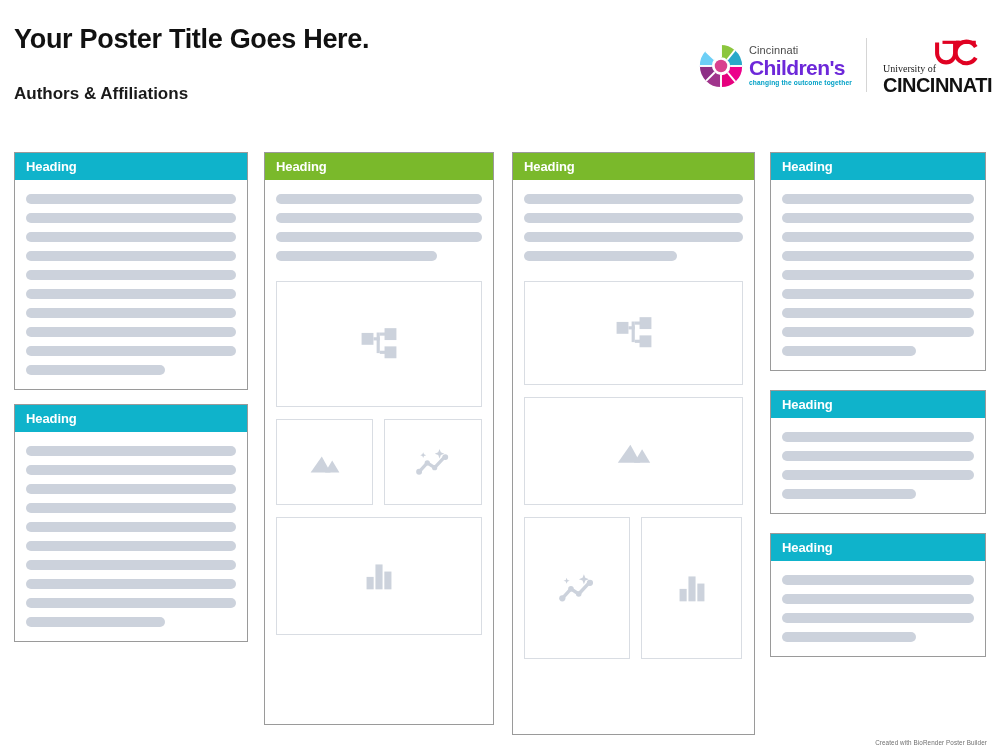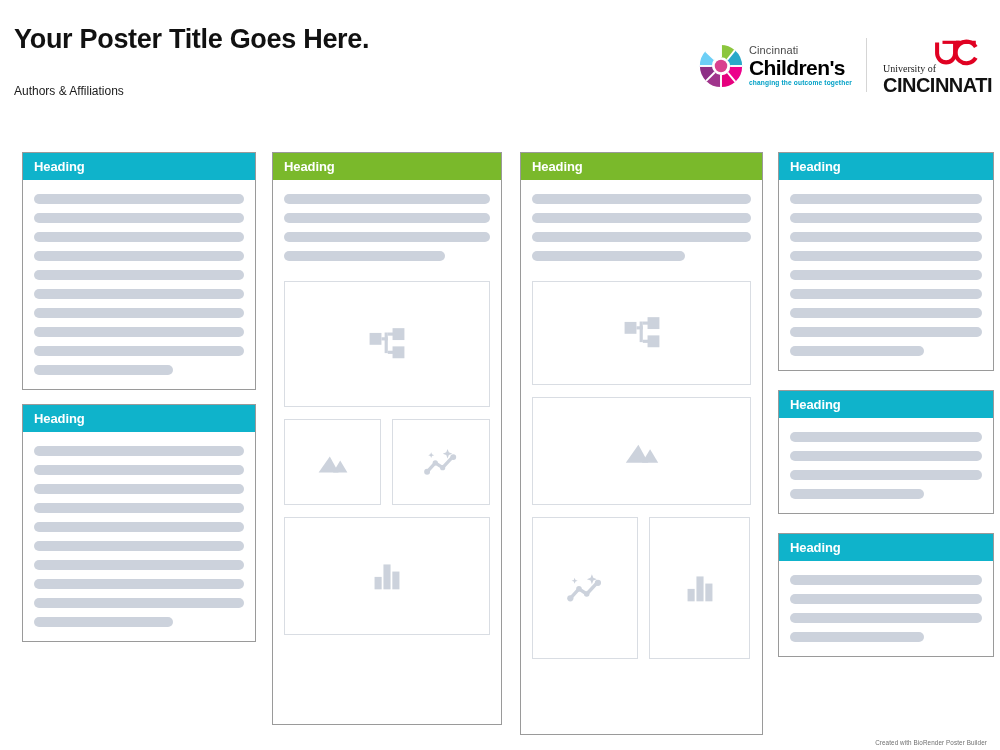--- a/index.html
+++ b/index.html
@@ -30,22 +30,22 @@
     font-size: 27px;
     font-weight: bold;
     letter-spacing: -0.3px;
     color: #111111;
     margin: 0;
   }
   .poster-authors {
     position: absolute;
     left: 14px;
     top: 84px;
-    font-size: 12px;
-    font-weight: normal;
+    font-size: 17px;
+    font-weight: bold;
     color: #1a1a1a;
     margin: 0;
   }
 
   
   .logo-row {
     position: absolute;
     right: 8px;
     top: 38px;
     display: flex;
@@ -68,21 +68,21 @@
     line-height: 1;
   }
   .cchmc-line1 {
     font-size: 11px;
     color: #4a4a4a;
     letter-spacing: 0.1px;
   }
   .cchmc-line2 {
     font-size: 21px;
     font-weight: bold;
-    color: #000000;
+    color: #6d28d9;
     letter-spacing: -0.6px;
     margin-top: 1px;
   }
   .cchmc-line3 {
     font-size: 6.6px;
     font-weight: bold;
     color: #00a0c6;
     letter-spacing: 0.15px;
     margin-top: 2px;
   }
@@ -128,21 +128,21 @@
     position: relative;
   }
   .uc-mark-pos {
     align-self: center;
     margin-left: 38px;
   }
 
   
   .columns {
     position: absolute;
-    left: 8px;
+    left: 0;
     top: 152px;
     width: 924px;
     height: 585px;
   }
   .column {
     position: absolute;
     top: 0;
   }
   .col-1 { left: 14px;  width: 234px; }
   .col-2 { left: 264px; width: 230px; }

